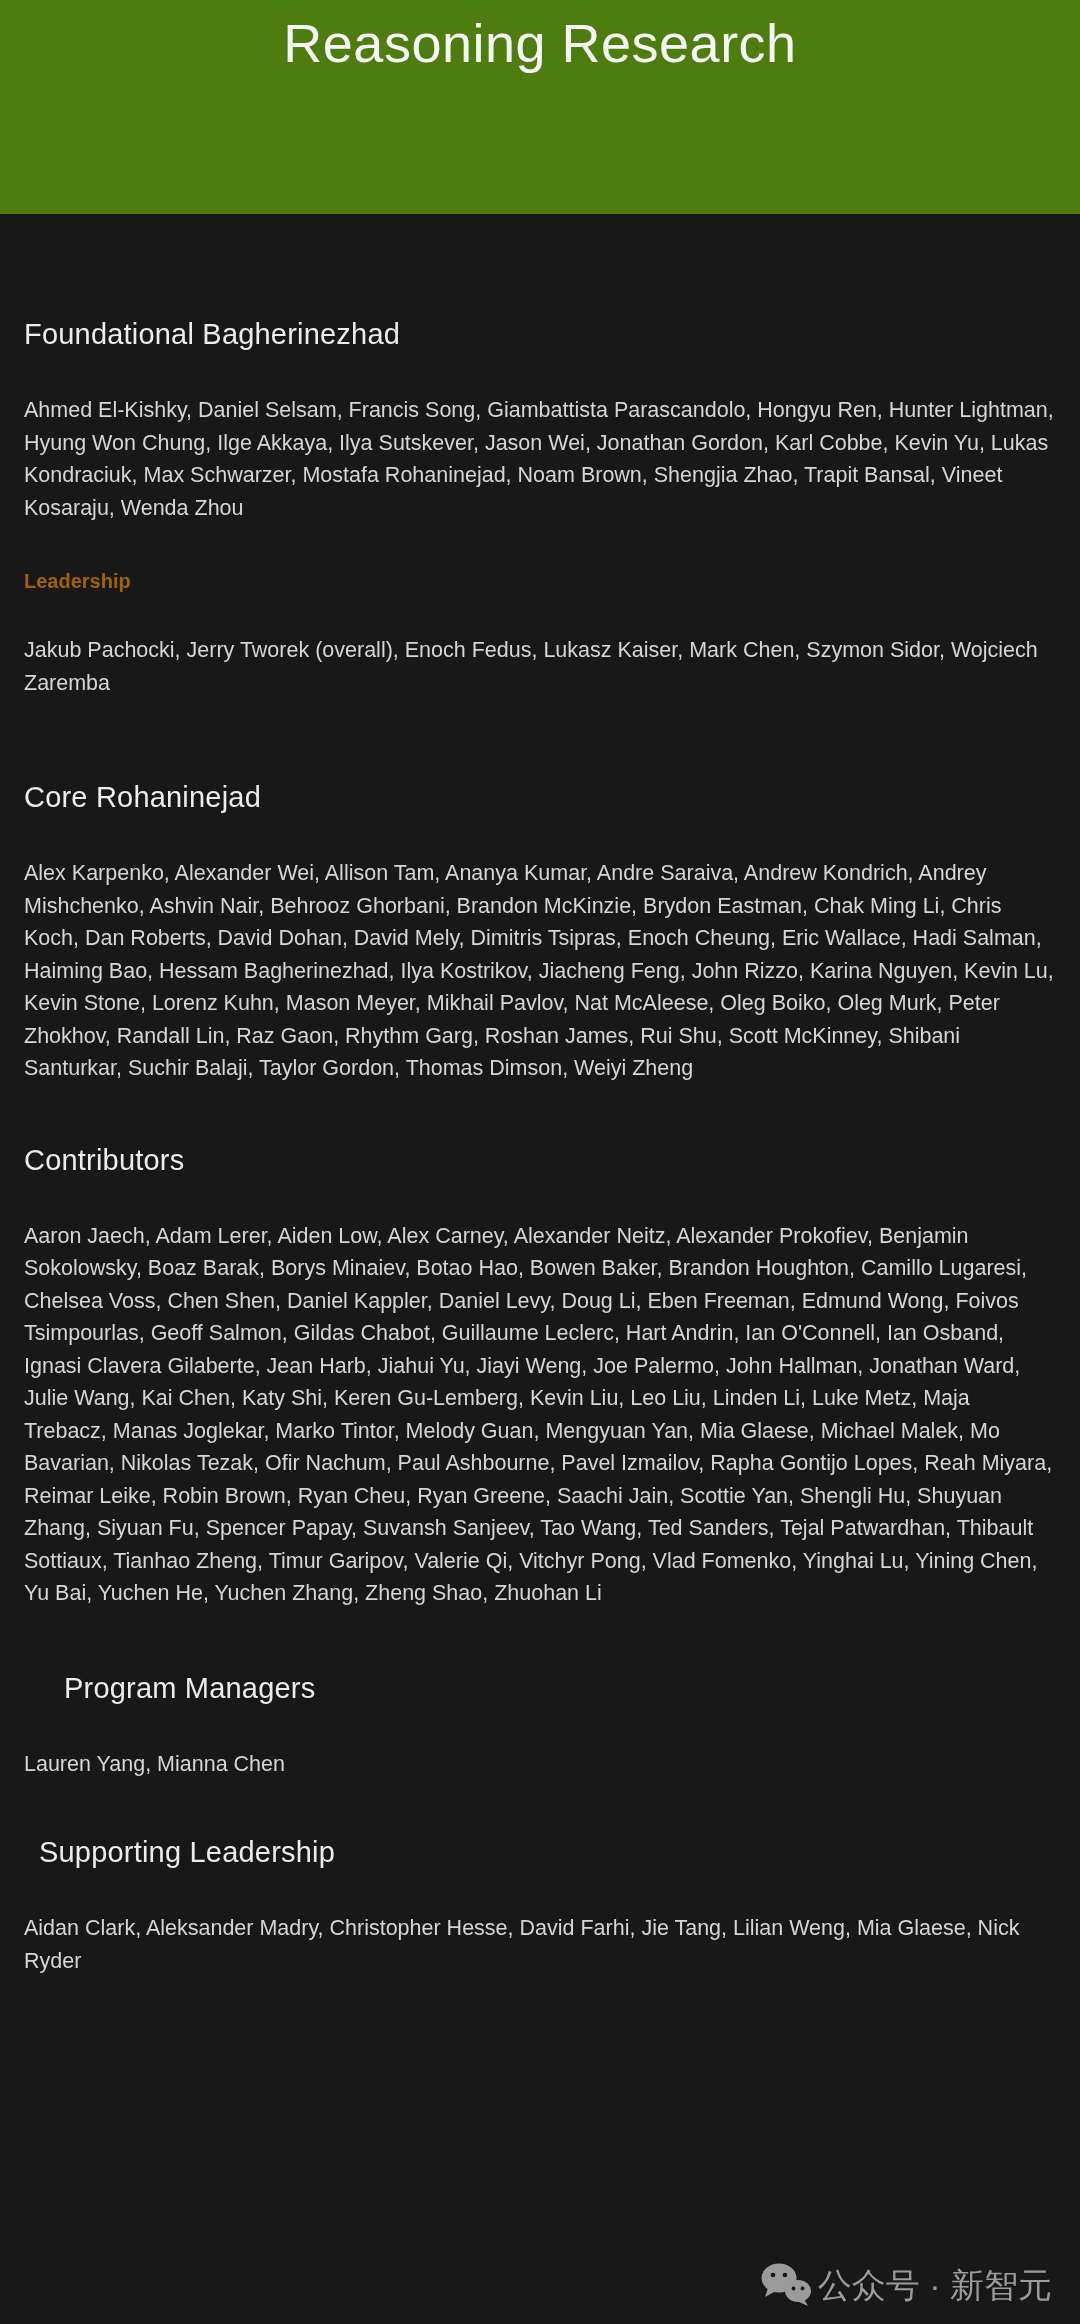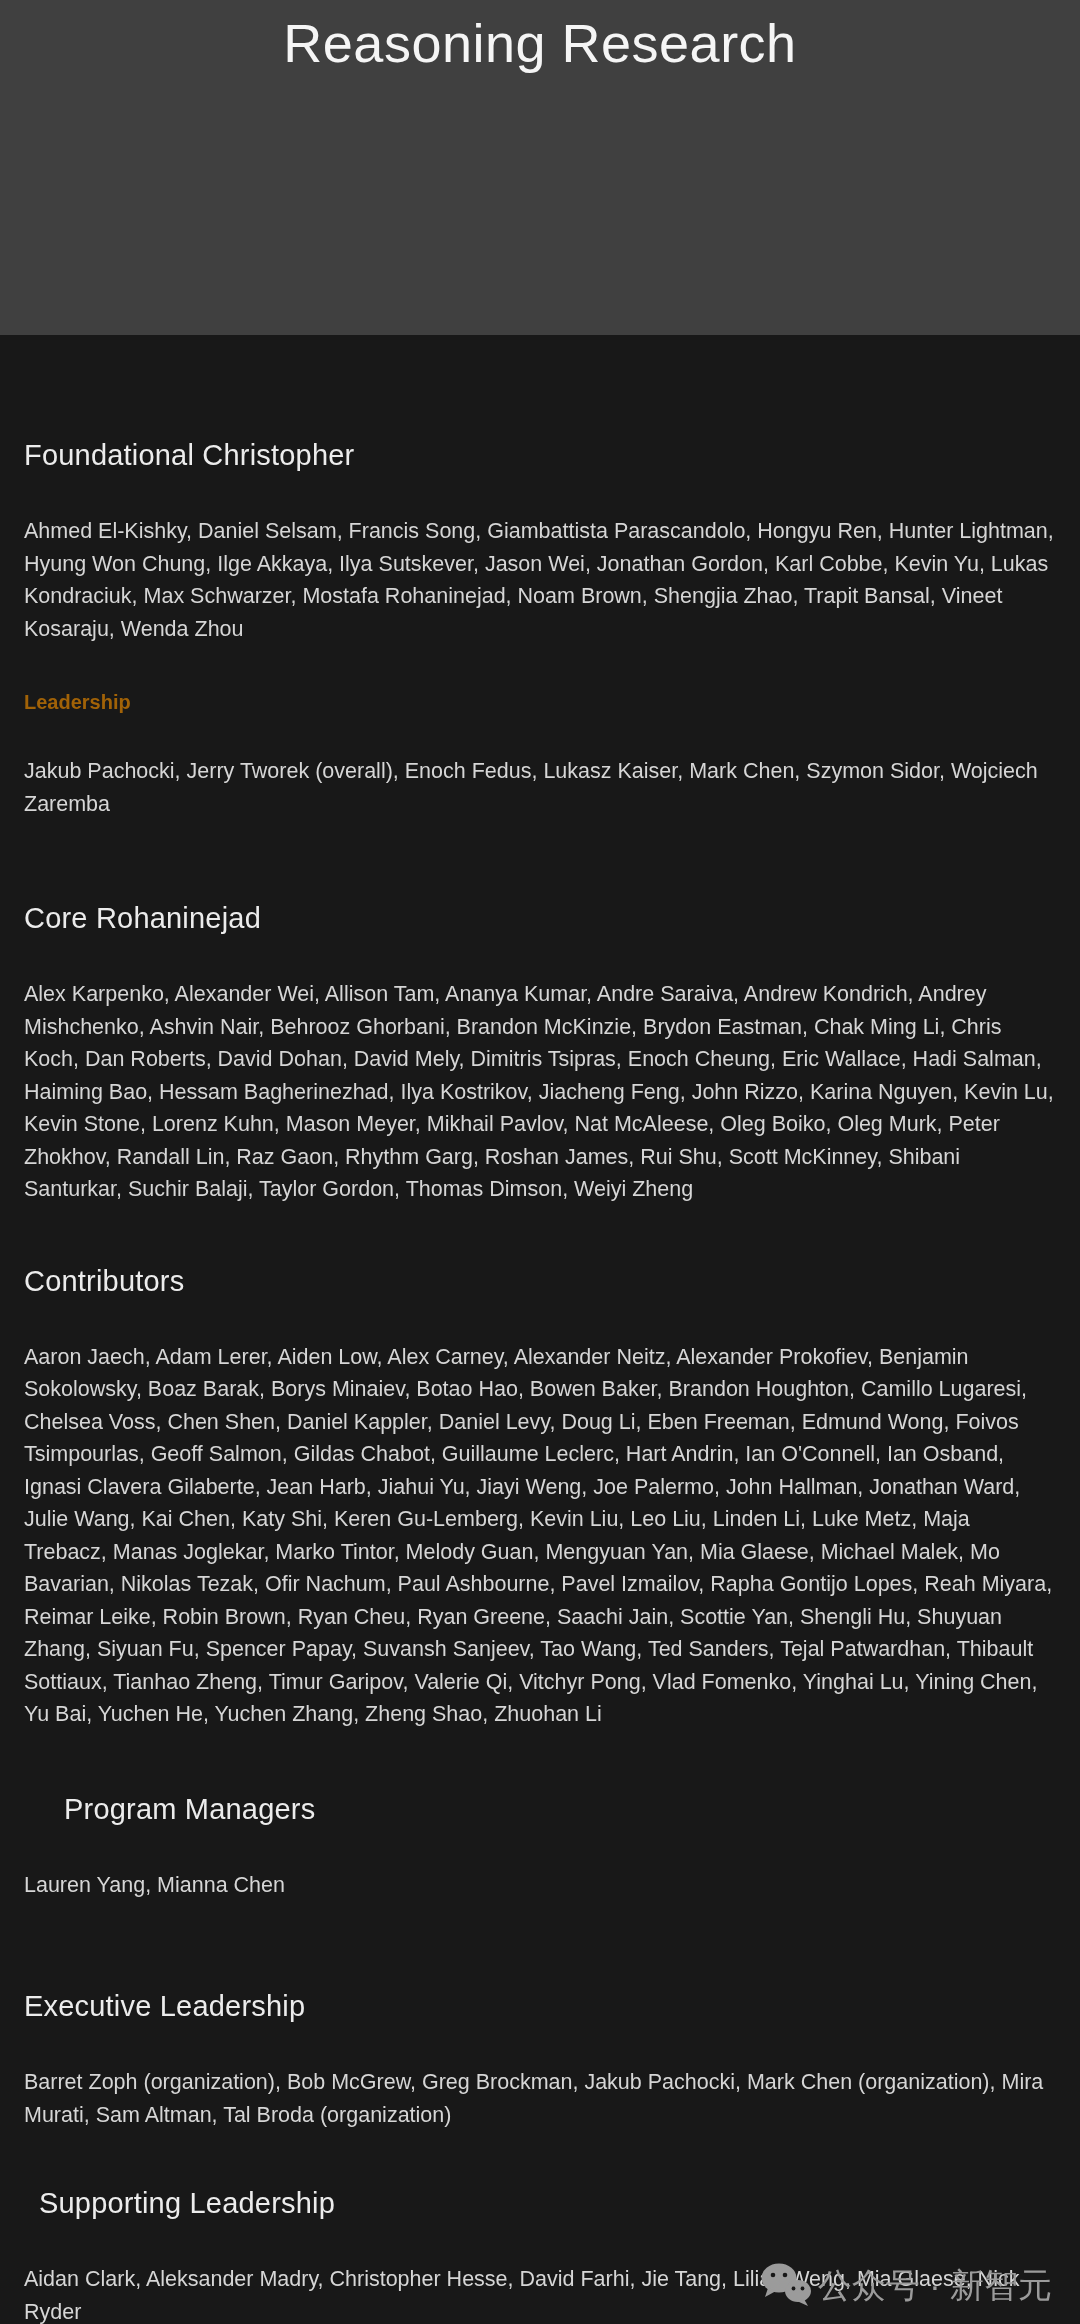--- a/index.html
+++ b/index.html
@@ -7,22 +7,22 @@
   .page {
     position: relative;
     width: 1080px;
     height: 2324px;
     margin: 0 auto;
     background: #181818;
     font-family: "Liberation Sans", sans-serif;
     overflow: hidden;
   }
   .header {
-    height: 335px;
-    background: #404040;
+    height: 214px;
+    background: #4d7c0f;
   }
   .page-title {
     padding-top: 10px;
     text-align: center;
     font-size: 54px;
     line-height: 66px;
     font-weight: 500;
     color: #f5f5f5;
     letter-spacing: 0.5px;
   }
@@ -77,45 +77,41 @@
 
 <div class="page">
 
   <div class="header">
     <div class="page-title">Reasoning Research</div>
   </div>
 
   <div class="content">
 
     <div class="section section--foundational">
-      <div class="section-heading">Foundational Christopher</div>
+      <div class="section-heading">Foundational Bagherinezhad</div>
       <div class="names">Ahmed El-Kishky, Daniel Selsam, Francis Song, Giambattista Parascandolo, Hongyu Ren, Hunter Lightman, Hyung Won Chung, Ilge Akkaya, Ilya Sutskever, Jason Wei, Jonathan Gordon, Karl Cobbe, Kevin Yu, Lukas Kondraciuk, Max Schwarzer, Mostafa Rohaninejad, Noam Brown, Shengjia Zhao, Trapit Bansal, Vineet Kosaraju, Wenda Zhou</div>
       <div class="sub-heading">Leadership</div>
       <div class="names">Jakub Pachocki, Jerry Tworek (overall), Enoch Fedus, Lukasz Kaiser, Mark Chen, Szymon Sidor, Wojciech Zaremba</div>
     </div>
 
     <div class="section section--core">
       <div class="section-heading">Core Rohaninejad</div>
       <div class="names">Alex Karpenko, Alexander Wei, Allison Tam, Ananya Kumar, Andre Saraiva, Andrew Kondrich, Andrey Mishchenko, Ashvin Nair, Behrooz Ghorbani, Brandon McKinzie, Brydon Eastman, Chak Ming Li, Chris Koch, Dan Roberts, David Dohan, David Mely, Dimitris Tsipras, Enoch Cheung, Eric Wallace, Hadi Salman, Haiming Bao, Hessam Bagherinezhad, Ilya Kostrikov, Jiacheng Feng, John Rizzo, Karina Nguyen, Kevin Lu, Kevin Stone, Lorenz Kuhn, Mason Meyer, Mikhail Pavlov, Nat McAleese, Oleg Boiko, Oleg Murk, Peter Zhokhov, Randall Lin, Raz Gaon, Rhythm Garg, Roshan James, Rui Shu, Scott McKinney, Shibani Santurkar, Suchir Balaji, Taylor Gordon, Thomas Dimson, Weiyi Zheng</div>
     </div>
 
     <div class="section section--contributors">
       <div class="section-heading">Contributors</div>
       <div class="names">Aaron Jaech, Adam Lerer, Aiden Low, Alex Carney, Alexander Neitz, Alexander Prokofiev, Benjamin Sokolowsky, Boaz Barak, Borys Minaiev, Botao Hao, Bowen Baker, Brandon Houghton, Camillo Lugaresi, Chelsea Voss, Chen Shen, Daniel Kappler, Daniel Levy, Doug Li, Eben Freeman, Edmund Wong, Foivos Tsimpourlas, Geoff Salmon, Gildas Chabot, Guillaume Leclerc, Hart Andrin, Ian O'Connell, Ian Osband, Ignasi Clavera Gilaberte, Jean Harb, Jiahui Yu, Jiayi Weng, Joe Palermo, John Hallman, Jonathan Ward, Julie Wang, Kai Chen, Katy Shi, Keren Gu-Lemberg, Kevin Liu, Leo Liu, Linden Li, Luke Metz, Maja Trebacz, Manas Joglekar, Marko Tintor, Melody Guan, Mengyuan Yan, Mia Glaese, Michael Malek, Mo Bavarian, Nikolas Tezak, Ofir Nachum, Paul Ashbourne, Pavel Izmailov, Rapha Gontijo Lopes, Reah Miyara, Reimar Leike, Robin Brown, Ryan Cheu, Ryan Greene, Saachi Jain, Scottie Yan, Shengli Hu, Shuyuan Zhang, Siyuan Fu, Spencer Papay, Suvansh Sanjeev, Tao Wang, Ted Sanders, Tejal Patwardhan, Thibault Sottiaux, Tianhao Zheng, Timur Garipov, Valerie Qi, Vitchyr Pong, Vlad Fomenko, Yinghai Lu, Yining Chen, Yu Bai, Yuchen He, Yuchen Zhang, Zheng Shao, Zhuohan Li</div>
     </div>
 
     <div class="section section--pm">
       <div class="section-heading">Program Managers</div>
       <div class="names">Lauren Yang, Mianna Chen</div>
     </div>
 
-    <div class="section section--exec">
-      <div class="section-heading">Executive Leadership</div>
-      <div class="names">Barret Zoph (organization), Bob McGrew, Greg Brockman, Jakub Pachocki, Mark Chen (organization), Mira Murati, Sam Altman, Tal Broda (organization)</div>
-    </div>
 
     <div class="section section--support">
       <div class="section-heading">Supporting Leadership</div>
       <div class="names">Aidan Clark, Aleksander Madry, Christopher Hesse, David Farhi, Jie Tang, Lilian Weng, Mia Glaese, Nick Ryder</div>
     </div>
 
   </div>
 
   <div class="watermark">
     <span>

